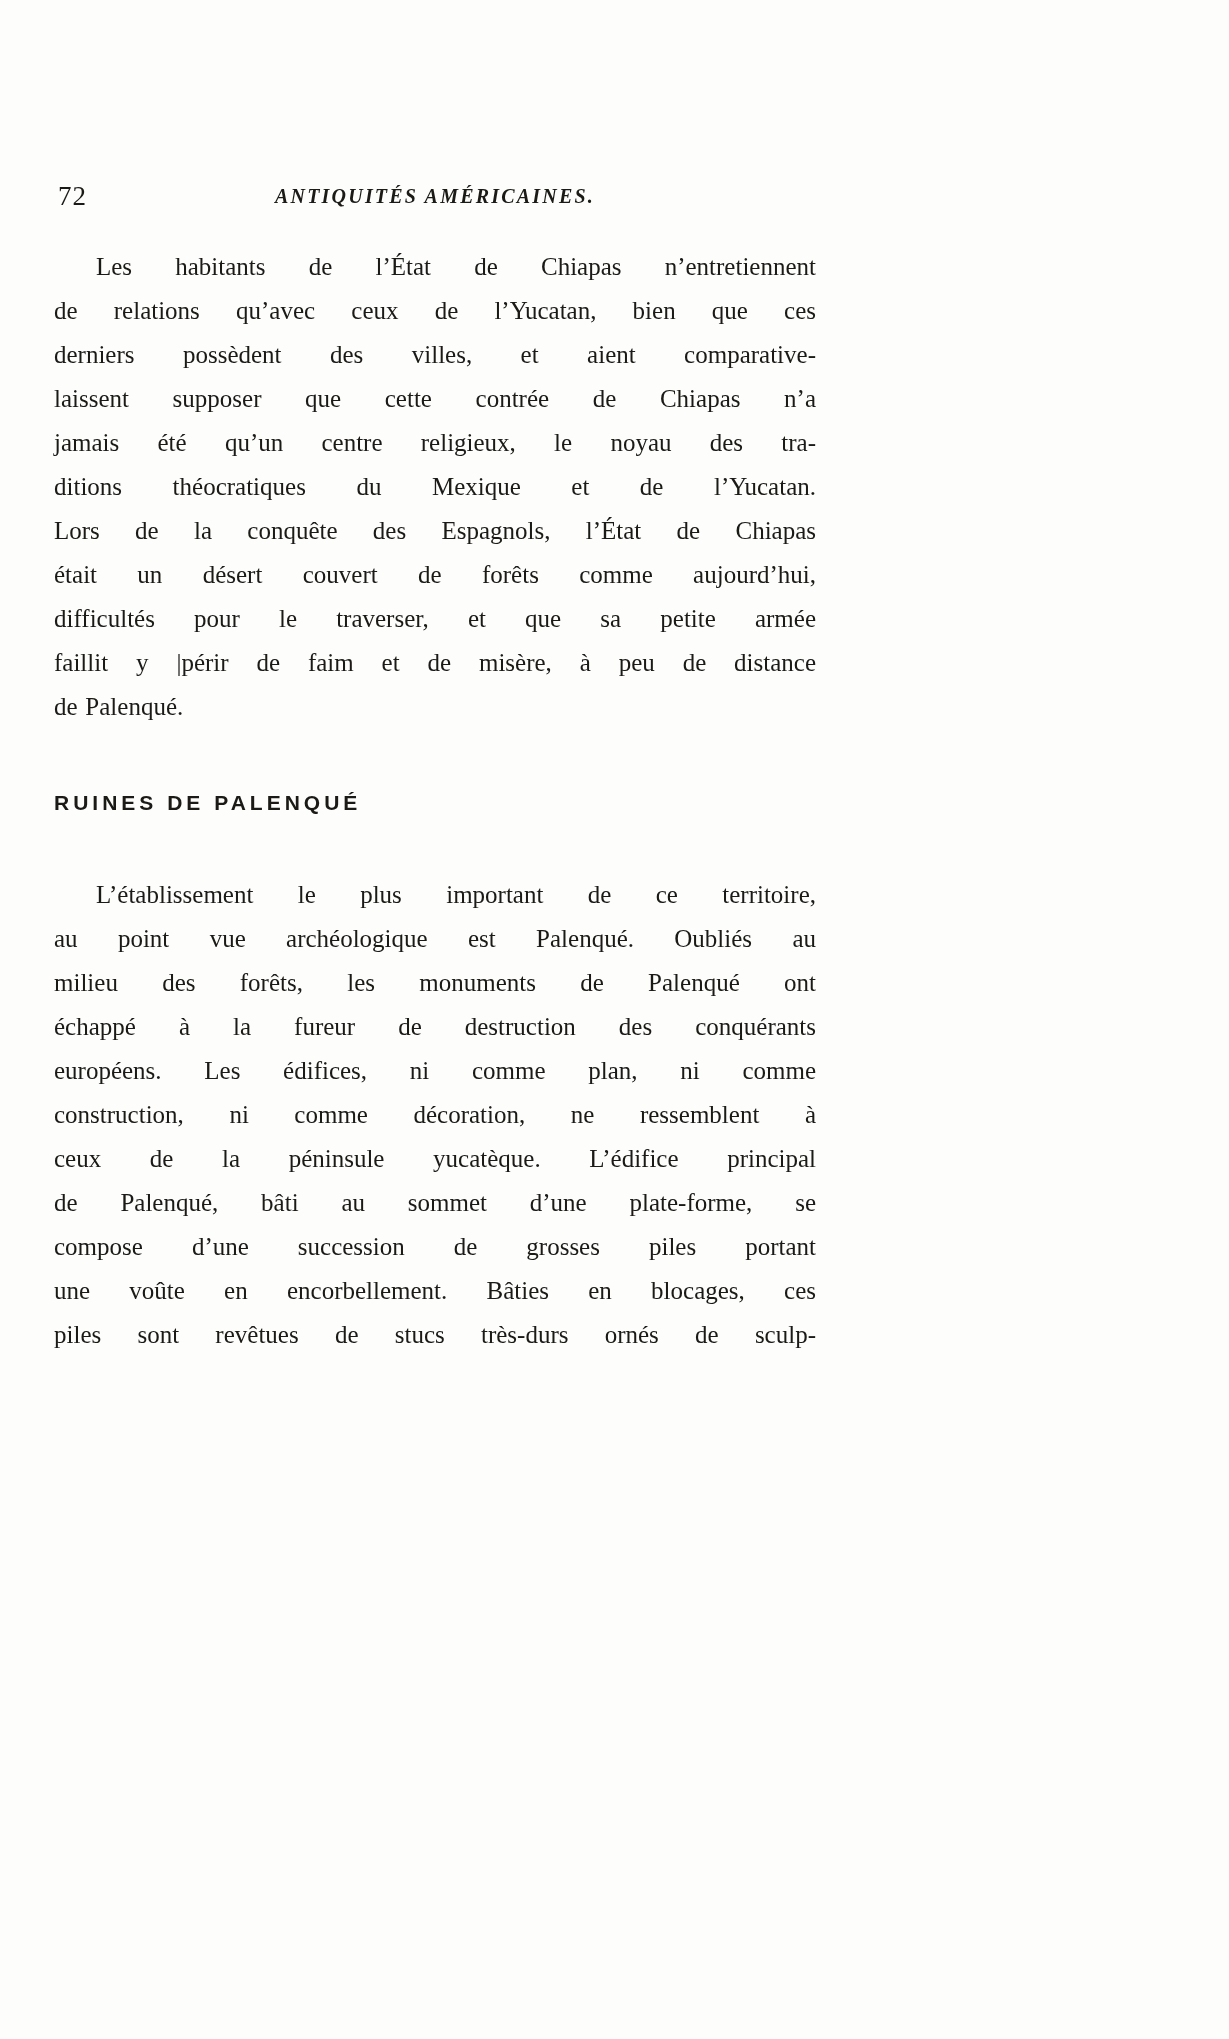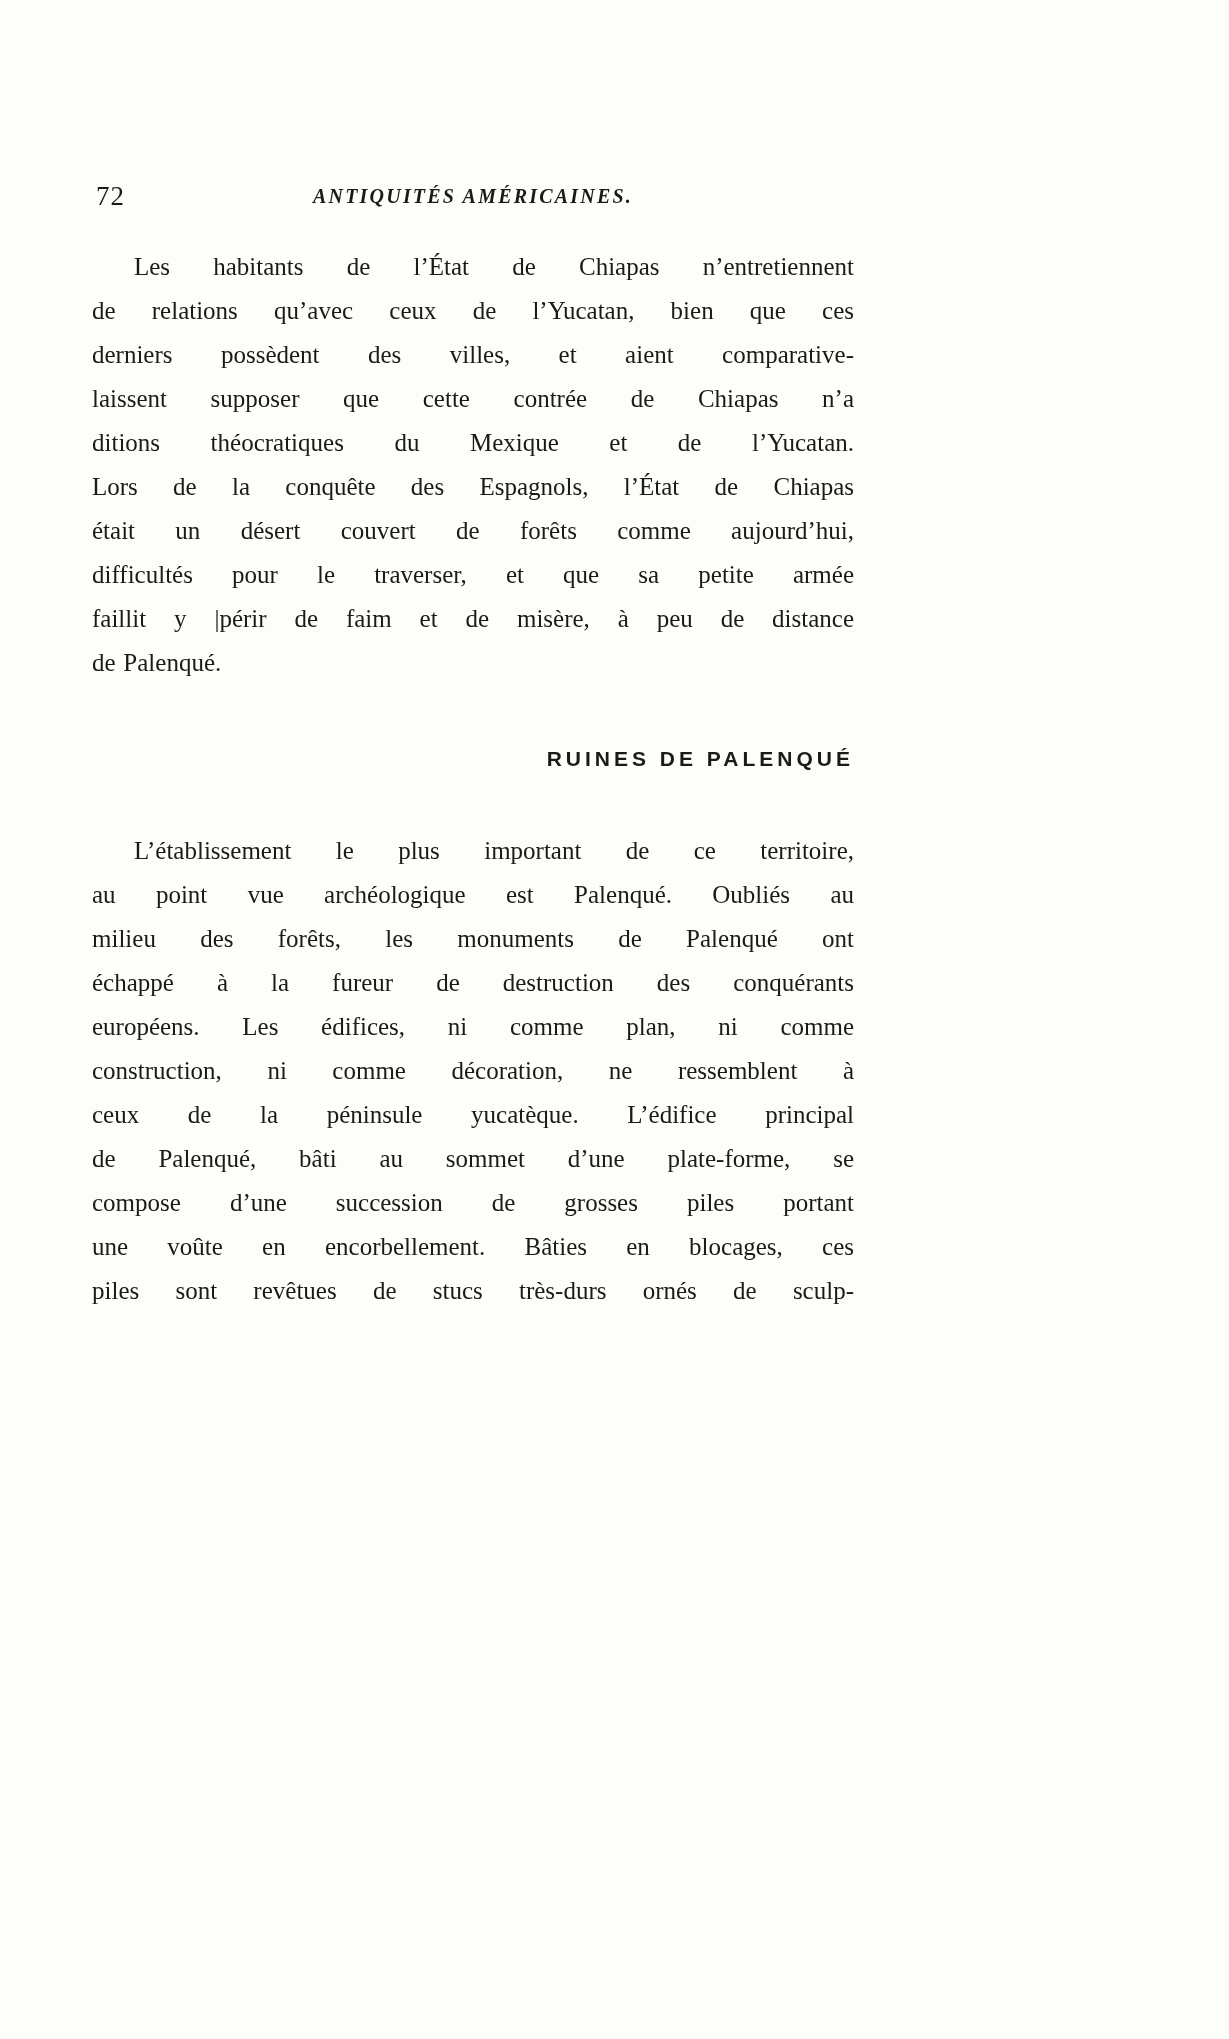--- a/index.html
+++ b/index.html
@@ -11,21 +11,21 @@
     width: 1229px;
     height: 2039px;
     background: #fdfdfb;
     color: #1b1a17;
     font-family: "Liberation Serif", "DejaVu Serif", serif;
     overflow: hidden;
   }
 
   .text-block {
     width: 762px;
-    margin-left: 92px;
+    margin-left: 54px;
     padding-top: 181px;
   }
 
   .header-row {
     position: relative;
     height: 34px;
   }
   .page-number {
     position: absolute;
     left: 4px;
@@ -53,21 +53,21 @@
     line-height: 44px;
     text-align: justify;
     text-align-last: justify;
     word-spacing: 1.5px;
   }
   .line.indent { padding-left: 42px; }
   .line.last { text-align-last: left; }
 
   .section-heading {
     margin-top: 62px;
-    text-align: right;
+    text-align: left;
     font-family: "Liberation Sans", sans-serif;
     font-weight: 700;
     font-size: 21px;
     letter-spacing: 4px;
   }
 </style>
 </head>
 <body>
 
 <div class="page">
@@ -76,20 +76,21 @@
     <div class="header-row">
       <span class="page-number">72</span>
       <span class="running-header">ANTIQUITÉS AMÉRICAINES.</span>
     </div>
 
     <div class="paragraph">
       <div class="line indent">Les habitants de l’État de Chiapas n’entretiennent</div>
       <div class="line">de relations qu’avec ceux de l’Yucatan, bien que ces</div>
       <div class="line">derniers possèdent des villes, et aient comparative-</div>
       <div class="line">laissent supposer que cette contrée de Chiapas n’a</div>
+      <div class="line">jamais été qu’un centre religieux, le noyau des tra-</div>
       <div class="line">ditions théocratiques du Mexique et de l’Yucatan.</div>
       <div class="line">Lors de la conquête des Espagnols, l’État de Chiapas</div>
       <div class="line">était un désert couvert de forêts comme aujourd’hui,</div>
       <div class="line">difficultés pour le traverser, et que sa petite armée</div>
       <div class="line">faillit y |périr de faim et de misère, à peu de distance</div>
       <div class="line last">de Palenqué.</div>
     </div>
 
     <div class="section-heading">RUINES DE PALENQUÉ</div>
 

